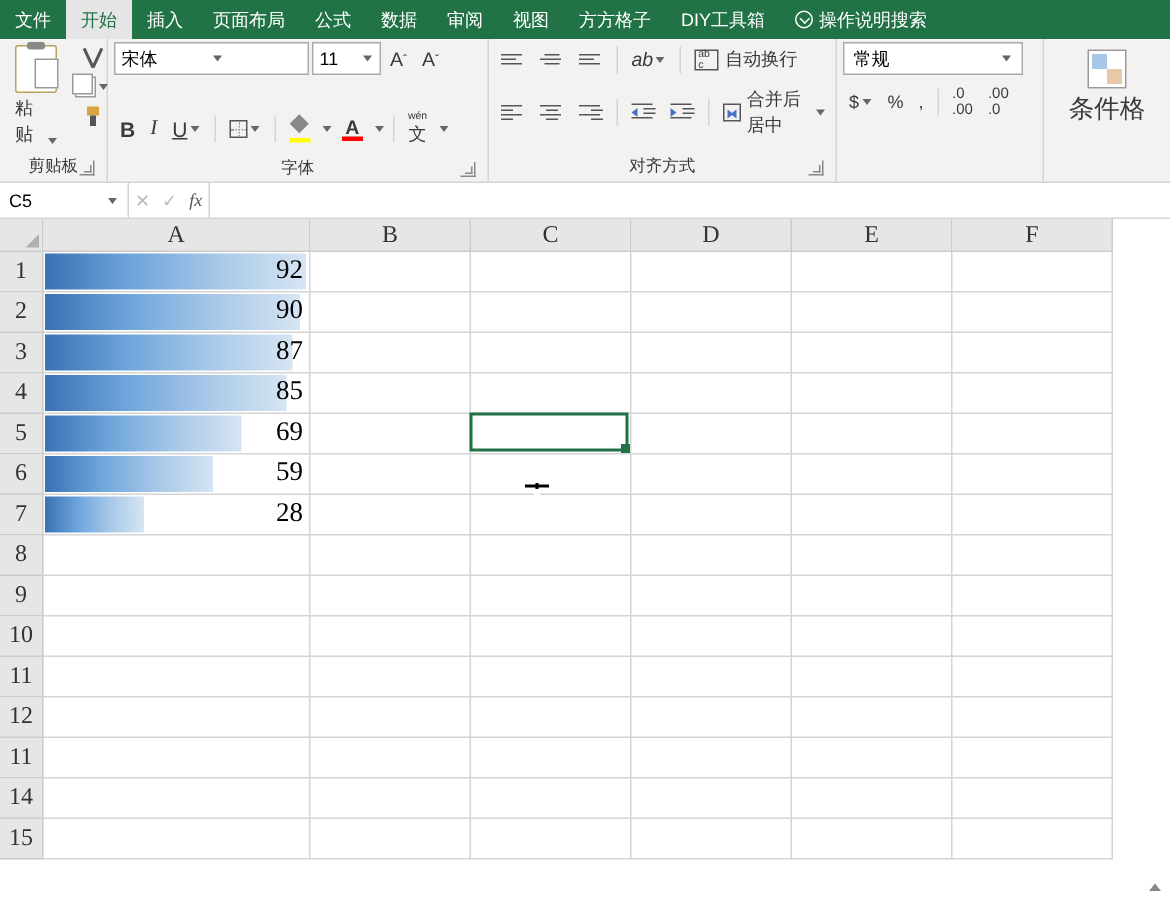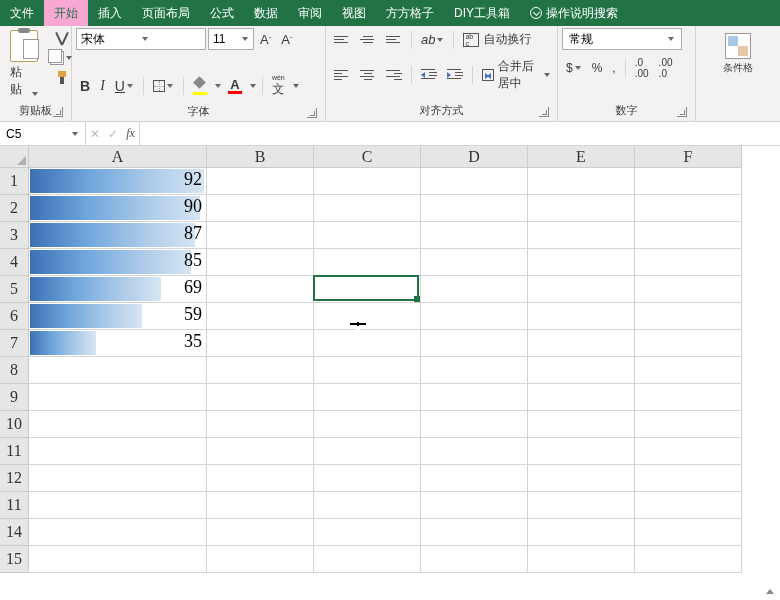--- a/index.html
+++ b/index.html
@@ -1,20 +1,20 @@
 <!DOCTYPE html>
 <html><head>
 <meta charset="utf-8">
 <style>
 *{box-sizing:border-box;margin:0;padding:0;font-family:"Microsoft YaHei",Arial,sans-serif;user-select:none}
 body{background:#fff;width:780px;height:600px;overflow:hidden;font-size:12px}
 .tabbar{background:#217346;height:26px;display:flex;align-items:stretch;color:#fff}
 .tab{padding:0 10px;display:flex;align-items:center;font-size:12px;cursor:pointer}
 .tab.file{background:#217346}
-.tab.active{background:#f9a8d4;color:#217346}
+.tab.active{background:#e5e5e5;color:#217346}
 .tab.help{display:flex;align-items:center;gap:4px}
 .bulb{width:12px;height:12px;border:1px solid #fff;border-radius:50%;position:relative}
 .bulb:after{content:"";position:absolute;width:4px;height:4px;border-bottom:1px solid #fff;border-right:1px solid #fff;left:3px;top:2px;transform:rotate(45deg)}
 .ribbon{background:#f3f2f1;height:96px;border-bottom:1px solid #d4d4d4;display:flex}
 .group{border-right:1px solid #d4d4d4;display:flex;flex-direction:column;padding:2px 4px 0}
 .group-body{flex:1;display:flex;align-items:flex-start;gap:2px}
 .group-label{text-align:center;font-size:11px;color:#3a3a3a;padding:3px 0;position:relative}
 .group-label .launcher{position:absolute;right:4px;bottom:4px;width:10px;height:10px;border:1px solid #888;border-top:none;border-left:none}
 .group-label .launcher:after{content:"";position:absolute;right:1px;bottom:1px;width:4px;height:4px;border-right:1px solid #888;border-bottom:1px solid #888}
 .vstack{display:flex;flex-direction:column;gap:0}
@@ -304,28 +304,27 @@
         <div class="btn">,</div>
         <div class="pipe"></div>
         <div class="btn">
             <span style="font-size:10px">.0<br>.00</span>
           </div>
         <div class="btn">
             <span style="font-size:10px">.00<br>.0</span>
           </div>
       </div>
     </div>
-    <div class="group-label"><span>数字</span><span class="launcher"></span></div>
   </div>
 
   <div class="group" style="flex:1;border-right:none">
     <div class="group-body vstack" style="align-items:center;padding-top:2px">
       <div class="btn vstack" style="align-items:center">
         <div class="cond-icon"></div>
-        <div style="font-size:10px;margin-top:2px">条件格</div>
+        <div style="font-size:17px;margin-top:2px">条件格</div>
       </div>
     </div>
     <div class="collapse"></div>
   </div>
 </div>
 
 <div class="fbar">
   <div class="namebox">
       <span>C5</span>
       <span class="dd"></span>
@@ -428,21 +427,21 @@
         </div>
         <div class="cell" style="width: 107px;"></div>
         <div class="cell" style="width: 107px;"></div>
         <div class="cell" style="width: 107px;"></div>
         <div class="cell" style="width: 107px;"></div>
         <div class="cell" style="width: 107px;"></div>
       </div>
       <div class="crow">
         <div class="cell" style="width: 178px;">
           <div class="databar" style="width: 66.1957px;"></div>
-          <div class="cellval">35</div>
+          <div class="cellval">28</div>
         </div>
         <div class="cell" style="width: 107px;"></div>
         <div class="cell" style="width: 107px;"></div>
         <div class="cell" style="width: 107px;"></div>
         <div class="cell" style="width: 107px;"></div>
         <div class="cell" style="width: 107px;"></div>
       </div>
       <div class="crow">
         <div class="cell" style="width: 178px;"></div>
         <div class="cell" style="width: 107px;"></div>

